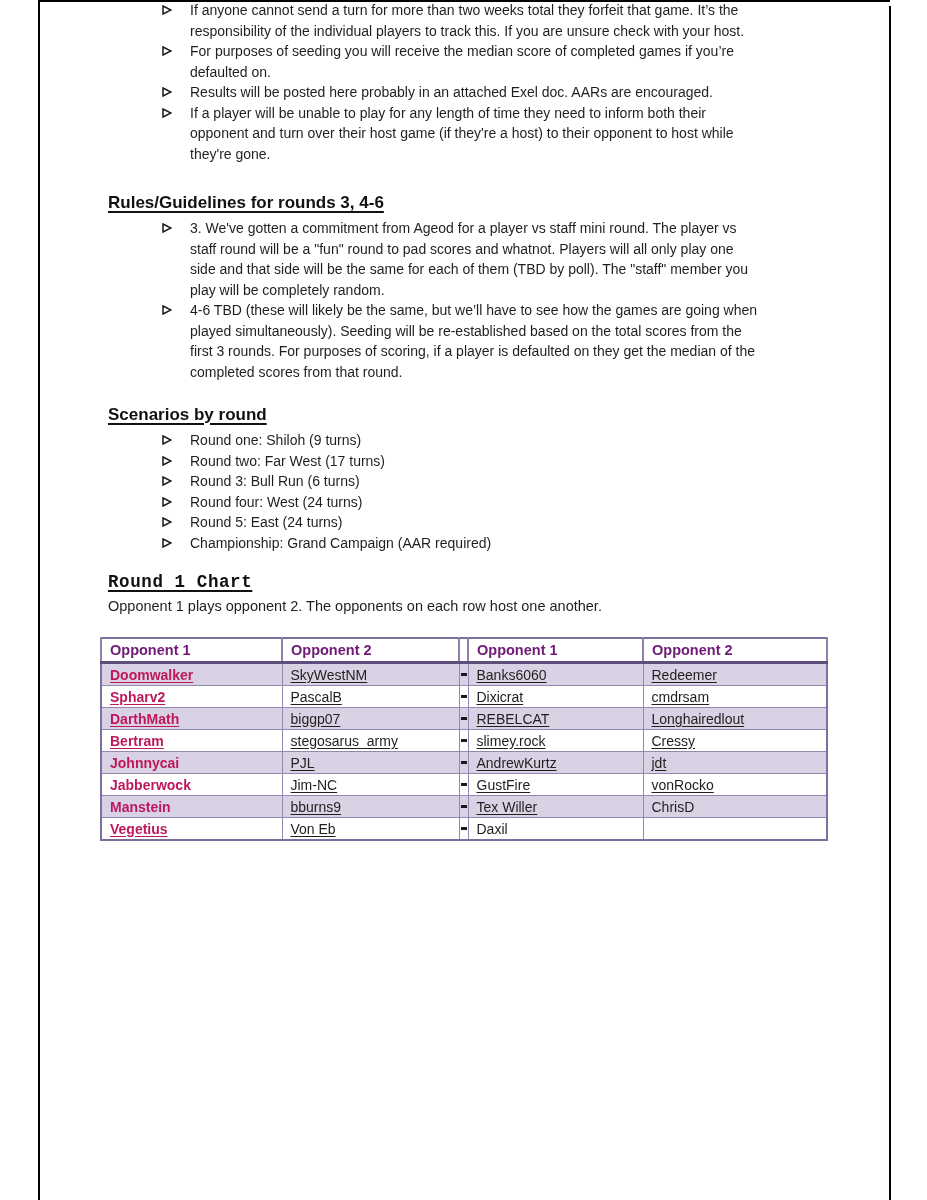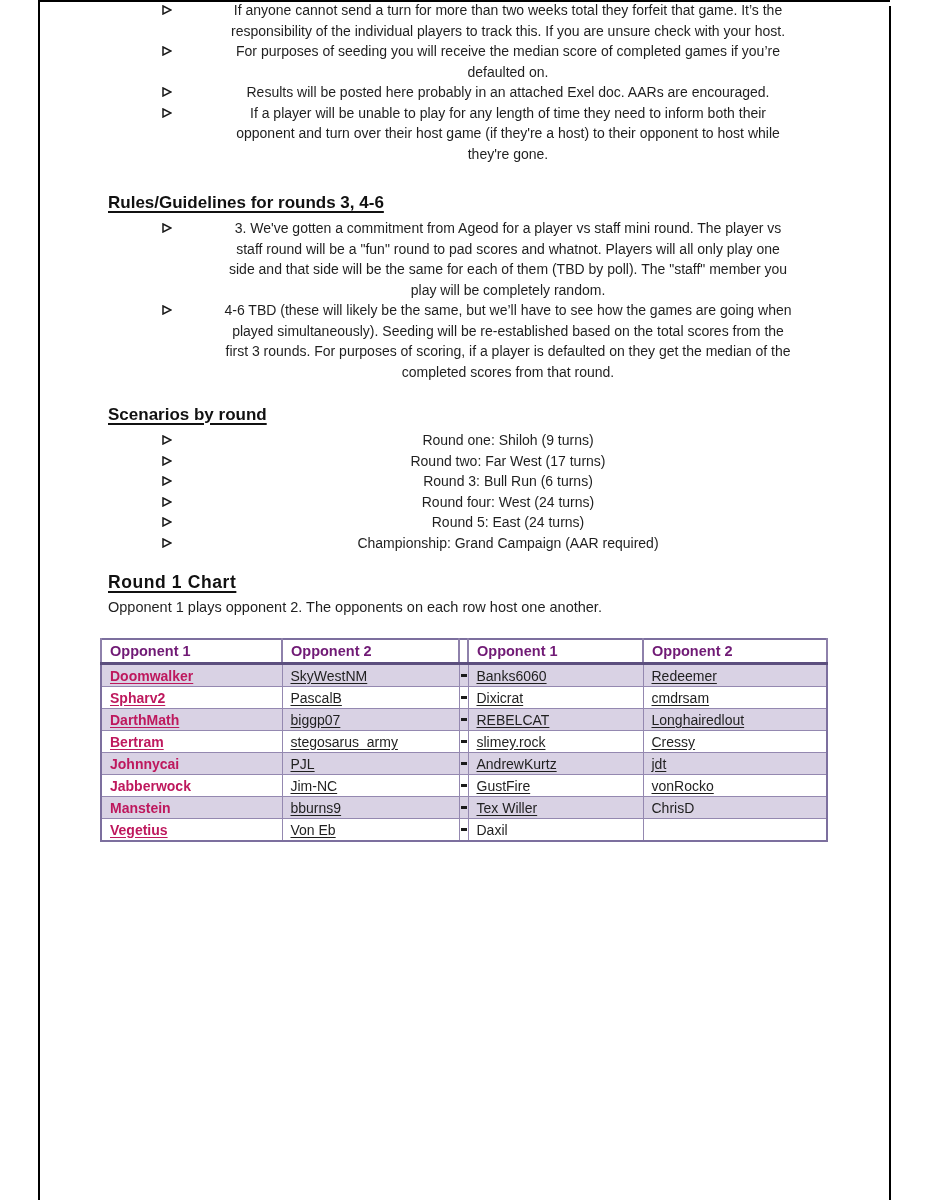--- a/index.html
+++ b/index.html
@@ -7,33 +7,33 @@
        font-family:"Liberation Sans", sans-serif;color:#1f1f1f;}
 
   
   .frame-top{position:absolute;left:38px;top:0;width:852px;height:2px;background:#000;}
   .frame-left{position:absolute;left:38px;top:0;width:2px;height:1200px;background:#000;}
   .frame-right{position:absolute;left:889px;top:6px;width:2px;height:1194px;background:#000;}
 
   .content{position:absolute;left:100px;top:0;width:726px;}
 
   ul.bullets{list-style:none;margin:0;padding:0;}
-  ul.bullets li{position:relative;padding-left:90px;font-size:14px;line-height:20.5px;text-align:center;}
+  ul.bullets li{position:relative;padding-left:90px;font-size:14px;line-height:20.5px;}
   ul.bullets li .li-text{white-space:pre-line;}
   .arrow{position:absolute;left:62px;top:5px;width:10px;height:10px;}
   .arrow svg{display:block;}
 
   .intro-list{margin-top:101px;}
 
   h2{font-size:17px;font-weight:bold;margin:0 0 0 8px;
      text-decoration:underline;text-decoration-thickness:2px;text-underline-offset:3px;
      color:#111;}
   .h-rules{margin-top:29px;margin-bottom:5px;}
   .h-scenarios{margin-top:23px;margin-bottom:5px;}
-  .h-round1{margin-top:19px;margin-bottom:3px;letter-spacing:0.6px;font-size:17.5px;}
+  .h-round1{margin-top:19px;margin-bottom:3px;letter-spacing:0.6px;font-size:17.5px;font-family:Liberation Mono, monospace;}
 
   p.table-intro{margin:4px 0 0 8px;font-size:14.5px;line-height:20px;}
 
   table.round1{border-collapse:collapse;margin-top:21px;width:726px;table-layout:fixed;
                border:2px solid #7c6f9e;}
   table.round1 col.c1{width:181px;} table.round1 col.c2{width:177px;}
   table.round1 col.gap{width:9px;}  table.round1 col.c3{width:175px;}
   table.round1 col.c4{width:184px;}
   table.round1 th{height:22px;text-align:left;padding:0 4px 0 8px;font-size:14.5px;
                   border-left:2px solid #8e81ab;border-right:2px solid #8e81ab;

